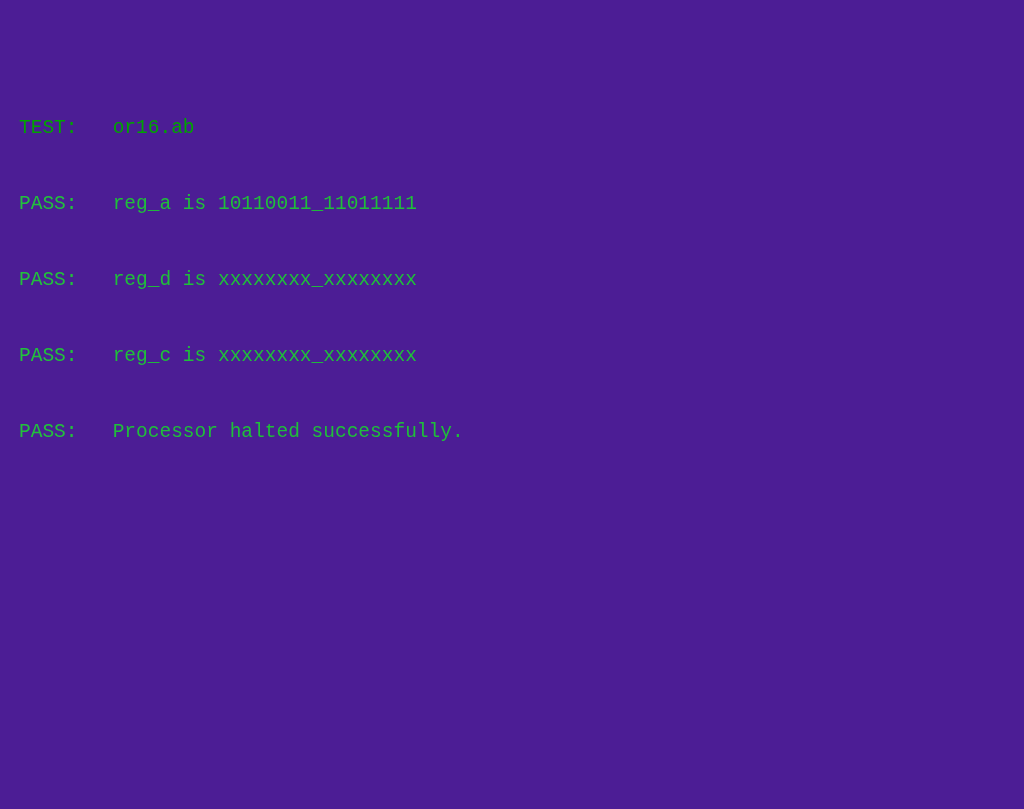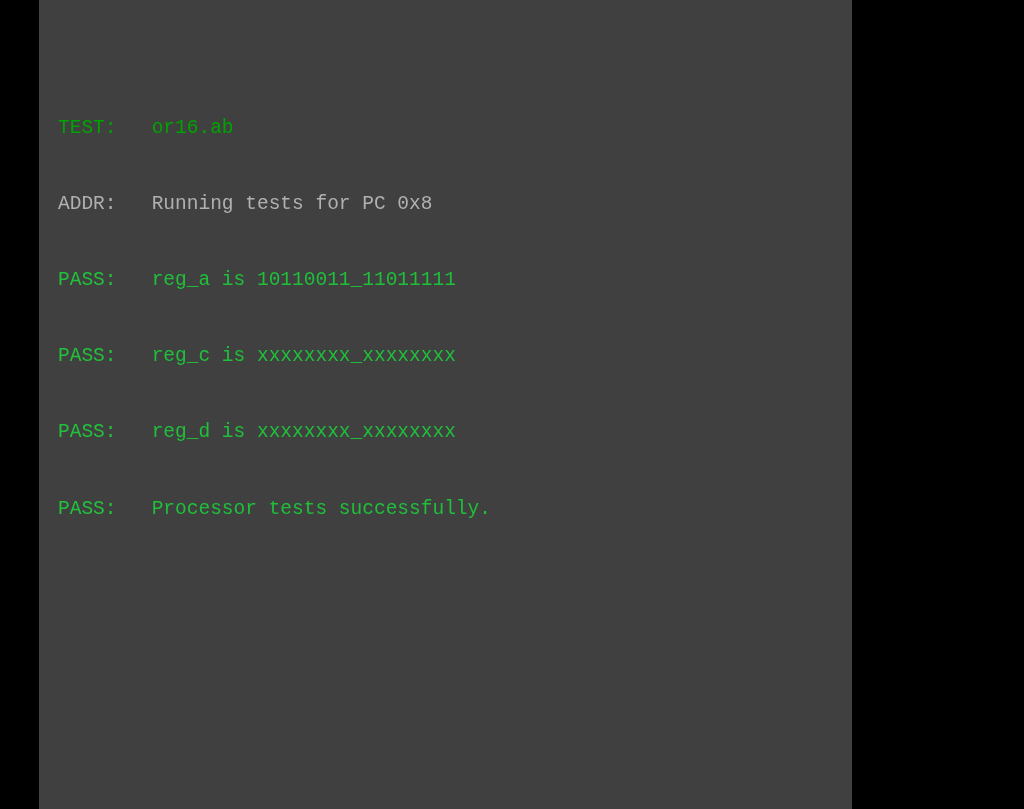--- a/index.html
+++ b/index.html
@@ -8,27 +8,26 @@
     padding: 0;
     background: #000000;
   }
   body {
     width: 1024px;
     height: 809px;
     overflow: hidden;
     font-family: "Liberation Mono", "DejaVu Sans Mono", monospace;
   }
   #terminal {
-    width: 813px;
+    width: 1024px;
     height: 809px;
-    background: #404040;
+    background: #4c1d95;
     padding: 0;
     box-sizing: border-box;
     position: relative;
-    margin-left: 39px;
   }
   .screen {
     position: absolute;
     left: 19px;
     top: 14px;
     font-size: 19.5px;
     line-height: 25.4px;
     letter-spacing: 0px;
     white-space: pre;
     font-family: "Liberation Mono", "DejaVu Sans Mono", monospace;
@@ -47,25 +46,24 @@
   .c-testval{ color: #00a400; }
 </style>
 </head>
 <body>
 
 <div id="terminal">
   <div class="screen">
 
     
     <div class="line"><span class="c-test">TEST:</span><span>   </span><span class="c-testval">or16.ab</span></div>
-    <div class="line"><span class="c-addr">ADDR:</span><span>   </span><span class="c-addr">Running tests for PC 0x8</span></div>
     <div class="line"><span class="c-pass">PASS:</span><span>   </span><span class="c-val">reg_a is 10110011_11011111</span></div>
+    <div class="line"><span class="c-pass">PASS:</span><span>   </span><span class="c-val">reg_d is xxxxxxxx_xxxxxxxx</span></div>
     <div class="line"><span class="c-pass">PASS:</span><span>   </span><span class="c-val">reg_c is xxxxxxxx_xxxxxxxx</span></div>
-    <div class="line"><span class="c-pass">PASS:</span><span>   </span><span class="c-val">reg_d is xxxxxxxx_xxxxxxxx</span></div>
-    <div class="line"><span class="c-pass">PASS:</span><span>   </span><span class="c-val">Processor tests successfully.</span></div>
+    <div class="line"><span class="c-pass">PASS:</span><span>   </span><span class="c-val">Processor halted successfully.</span></div>
 
     <div class="blank">&nbsp;</div>
 
     
     
     
     
     
     
     

